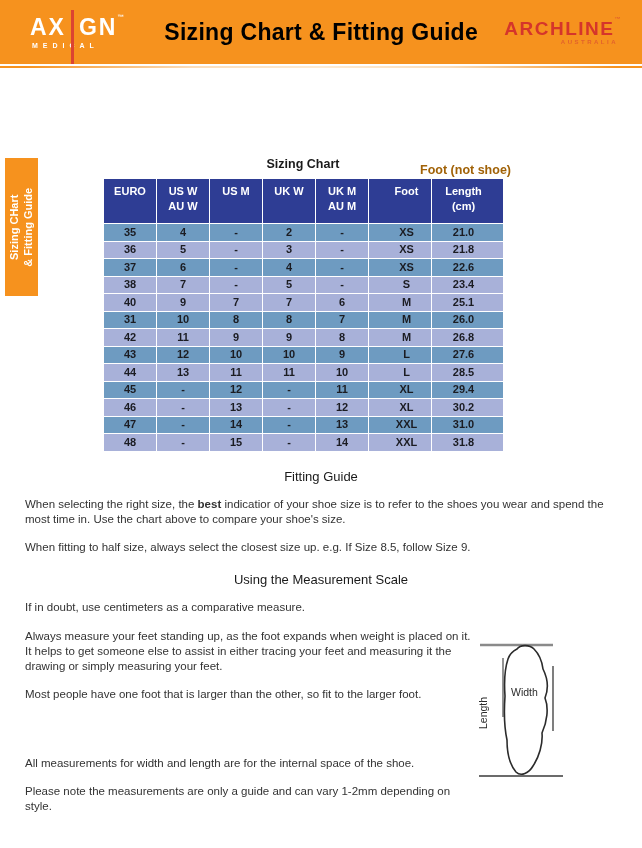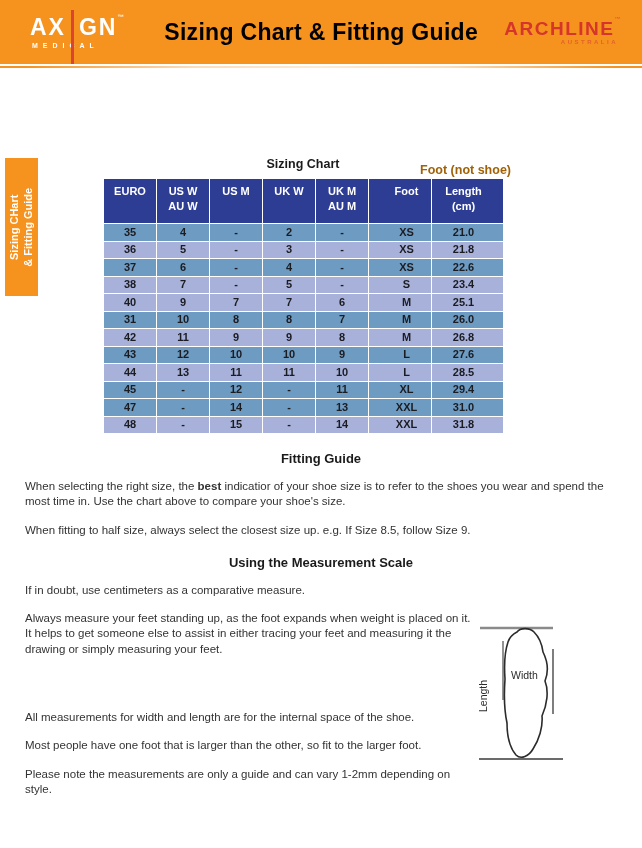--- a/index.html
+++ b/index.html
@@ -41,21 +41,21 @@
   table.sizing th { background:#2E3D94; color:#fff; font-size:11px; font-weight:bold;
     vertical-align:top; padding-top:5px; height:44px; line-height:1.35; text-align:center; }
   table.sizing td { font-size:11px; font-weight:bold; color:#1b1c22; text-align:center; height:16.5px; line-height:1; }
   tr.row-dark td { background:#6E9BC1; }
   tr.row-light td { background:#A8B1D9; }
   .c0{width:52px}.c1{width:52px}.c2{width:52px}.c3{width:52px}.c4{width:52px}.c5{width:62px}.c6{width:71px}
   th.c5, td.c5 { text-align:left; padding-left:13px; }
   th.c6, td.c6 { text-align:right; padding-right:8px; }
 
   
-  .section-heading { text-align:center; font-size:13px; font-weight:bold; color:#1a1a1a; }
+  .section-heading { text-align:center; font-size:13px; font-weight:normal; color:#1a1a1a; }
   .fit-heading { margin-top:17px; }
   .body-copy { padding:0 25px; font-size:11.5px; line-height:1.33; color:#333; }
   .body-copy p { margin-top:13px; }
 
   .measure { position:relative; }
   .measure-heading { margin-top:17px; }
   .measure .narrow { max-width:455px; }
   .gap-before { margin-top:53px !important; }
 
   
@@ -203,20 +203,29 @@
         </tr>
         <tr class="row-dark">
           <td class="c0">45</td>
           <td class="c1">-</td>
           <td class="c2">12</td>
           <td class="c3">-</td>
           <td class="c4">11</td>
           <td class="c5">XL</td>
           <td class="c6">29.4</td>
         </tr>
+        <tr class="row-light">
+          <td class="c0">46</td>
+          <td class="c1">-</td>
+          <td class="c2">13</td>
+          <td class="c3">-</td>
+          <td class="c4">12</td>
+          <td class="c5">XL</td>
+          <td class="c6">30.2</td>
+        </tr>
         <tr class="row-dark">
           <td class="c0">47</td>
           <td class="c1">-</td>
           <td class="c2">14</td>
           <td class="c3">-</td>
           <td class="c4">13</td>
           <td class="c5">XXL</td>
           <td class="c6">31.0</td>
         </tr>
         <tr class="row-light">
@@ -236,22 +245,22 @@
 <div class="body-copy">
   <p><span>When selecting the right size, the </span><b>best</b><span> indicatior of your shoe size is to refer to the shoes you wear and spend the most time in. Use the chart above to compare your shoe's size.</span></p>
   <p>When fitting to half size, always select the closest size up. e.g. If Size 8.5, follow Size 9.</p>
 </div>
 
 <div class="measure">
   <div class="section-heading measure-heading">Using the Measurement Scale</div>
   <div class="body-copy">
     <p>If in doubt, use centimeters as a comparative measure.</p>
     <p class="narrow">Always measure your feet standing up, as the foot expands when weight is placed on it. It helps to get someone else to assist in either tracing your feet and measuring it the drawing or simply measuring your feet.</p>
+    <p class="narrow">Most people have one foot that is larger than the other, so fit to the larger foot.</p>
     <p class="narrow gap-before">All measurements for width and length are for the internal space of the shoe.</p>
-    <p class="narrow">Most people have one foot that is larger than the other, so fit to the larger foot.</p>
     <p class="narrow">Please note the measurements are only a guide and can vary 1-2mm depending on style.</p>
   </div>
 
   <div class="foot-diagram">
     <svg width="152" height="158" viewBox="0 0 152 158">
       <line x1="7" y1="11" x2="80" y2="11" stroke="#8a8a8a" stroke-width="2.6"></line>
       <line x1="6" y1="142" x2="90" y2="142" stroke="#3a3a3a" stroke-width="1.4"></line>
       <line x1="30" y1="24" x2="30" y2="83" stroke="#3a3a3a" stroke-width="1.1"></line>
       <line x1="80" y1="32" x2="80" y2="97" stroke="#3a3a3a" stroke-width="1.3"></line>
       <path d="M 44,15

